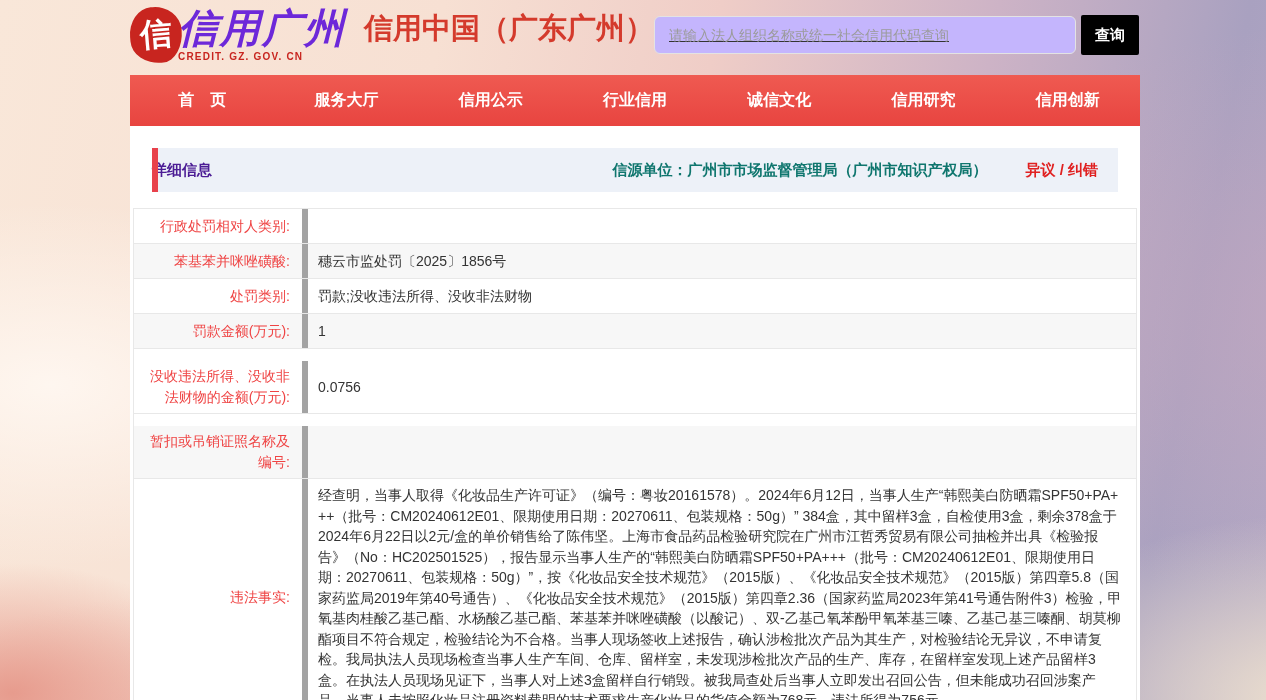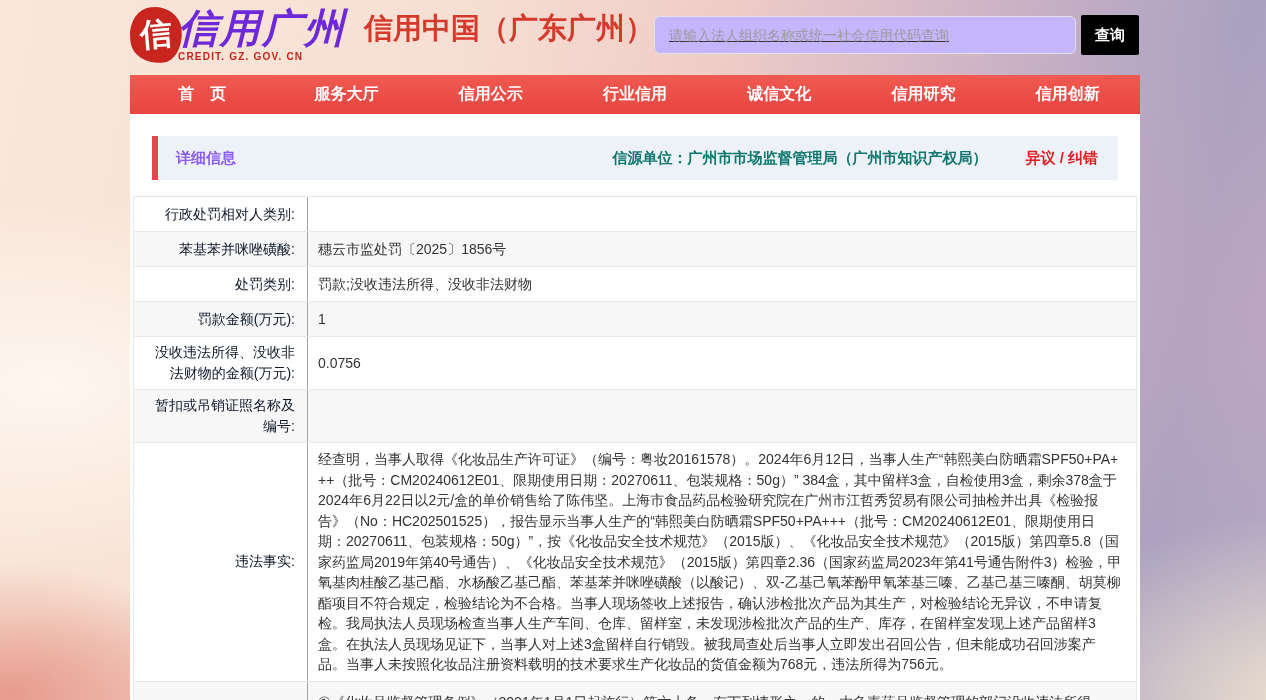--- a/index.html
+++ b/index.html
@@ -35,46 +35,46 @@
   .search-wrap { margin-left:auto; display:flex; align-items:center; }
   .search-input { width:422px; height:38px; background:#c4b5fd; border:1px solid #e3e3e3;
     border-radius:6px; padding:0 14px; font-size:14px; color:#333; outline:none;
     font-family:"Liberation Sans","DejaVu Sans",sans-serif;text-decoration:underline; }
   .search-input::placeholder { color:#9b9b9b; }
   .search-btn { width:58px; height:40px; margin-left:5px; background:#000000; color:#fff;
     border:none; font-size:15px; font-weight:bold; cursor:pointer; border-radius:2px;
     font-family:"Liberation Sans","DejaVu Sans",sans-serif; }
 
   
-  .navbar { margin-left:130px; width:1010px; height:39px; display:flex;
+  .navbar { margin-left:130px; width:1010px; height:51px; display:flex;
     background:linear-gradient(180deg,#ef5a51 0%,#e84440 100%); }
   .nav-item { flex:1; display:flex; align-items:center; justify-content:center;
     color:#fff; font-size:16px; font-weight:600; cursor:pointer; white-space:nowrap; }
 
   
   .panel { margin-left:130px; width:1010px; background:#fff; min-height:582px; padding-top:22px; }
 
   .detail-header { margin:0 22px; height:44px; background:#edf1f8; position:relative;
     display:flex; align-items:center; }
   .detail-accent { position:absolute; left:0; top:0; width:6px; height:44px; background:#e8414b; }
-  .detail-title { margin-left:24px; font-size:15px; font-weight:bold; color:#8b5cf6; }
+  .detail-title { font-size:15px; font-weight:bold; color:#4c1d95; }
   .detail-right { margin-left:auto; display:flex; align-items:center; padding-right:20px; }
   .source-unit { font-size:15px; font-weight:bold; color:#0f766e; }
   .feedback-link { font-size:15px; font-weight:bold; color:#e02020; margin-left:38px; cursor:pointer; white-space:nowrap; }
 
   
   .info-table { margin:16px 3px 0 3px; border:1px solid #e8e8e8; border-bottom:none; }
   .row { display:flex; border-bottom:1px solid #e8e8e8; min-height:35px; background:#fff; }
   .row.alt { background:#f7f7f7; }
-  .row.tall { min-height:43px; }
+  .row.tall { min-height:43px;margin-top:12px; }
   .row.last { min-height:42px; }
-  .cell-label { width:174px; flex:0 0 174px; border-right:1px solid #a3a3a3;
+  .cell-label { width:174px; flex:0 0 174px; border-right:6px solid #a3a3a3;
     display:flex; align-items:center; justify-content:flex-end;
     padding:5px 12px 5px 8px; text-align:right;
-    font-size:14px; line-height:21px; color:#0f172a; }
+    font-size:14px; line-height:21px; color:#ef4444; }
   .cell-value { flex:1; display:flex; align-items:center;
     padding:6px 14px 6px 10px; font-size:14px; line-height:20.5px; color:#333;
     word-break:break-all; }
 </style>
 </head>
 <body>
 
 <div class="page-bg"></div>
 
 <div class="layer">

